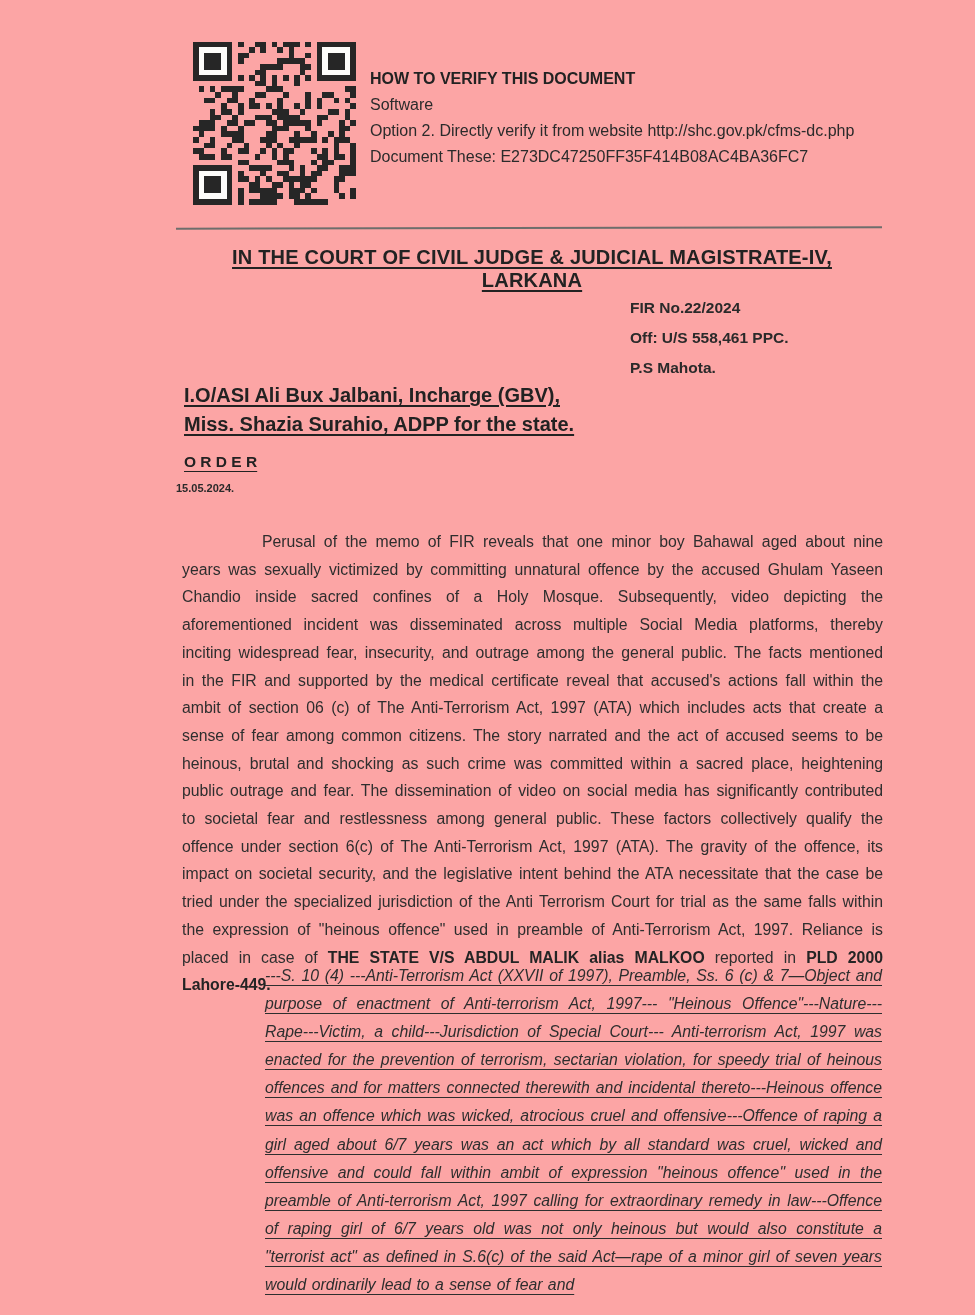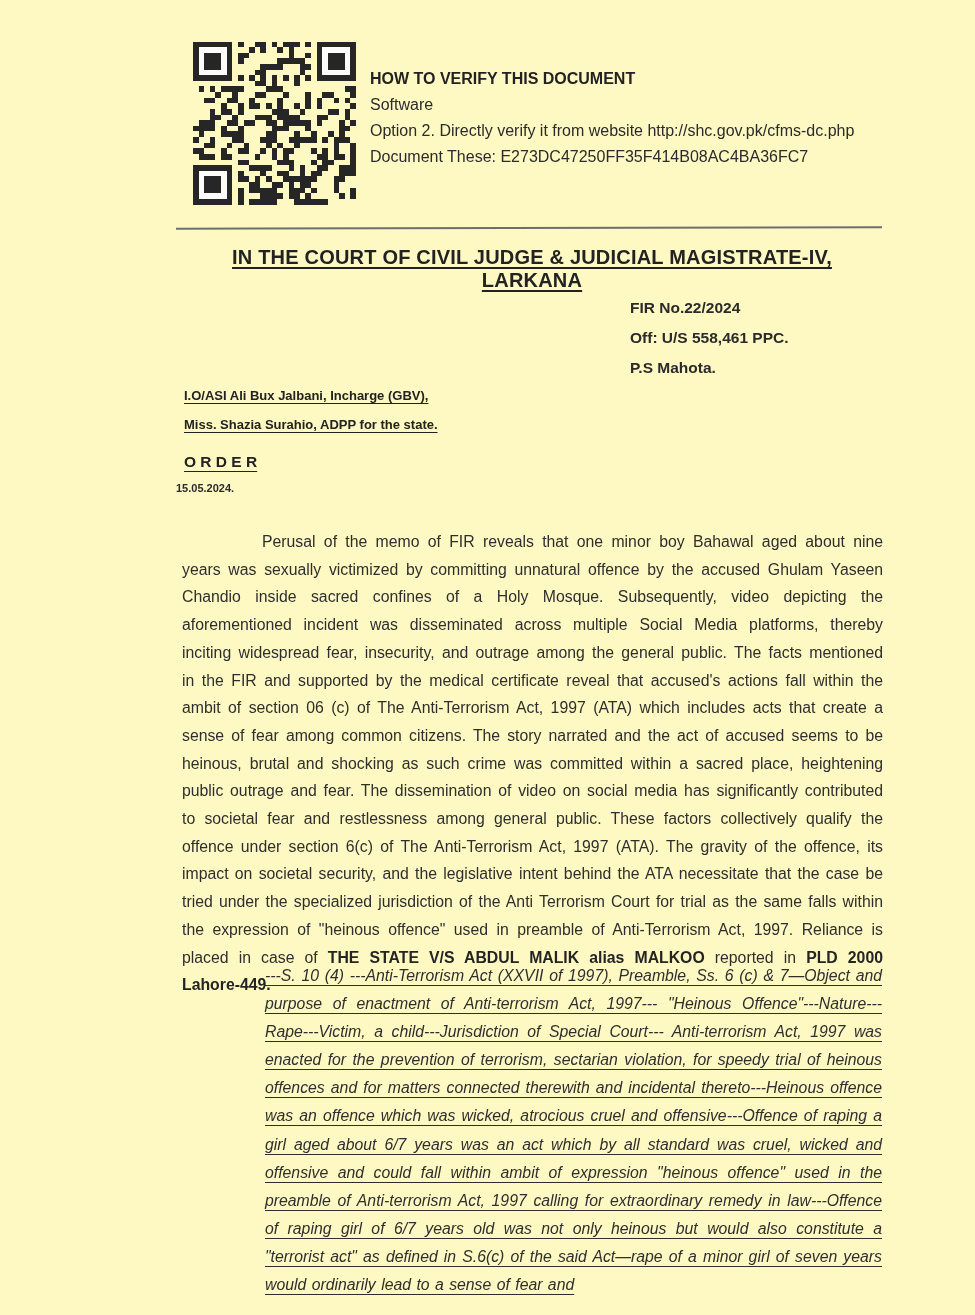--- a/index.html
+++ b/index.html
@@ -5,21 +5,21 @@
   * { margin: 0; padding: 0; box-sizing: border-box; }
   html, body { width: 975px; }
   body {
     font-family: "Liberation Sans", sans-serif;
     background: #e8e8e6;
   }
   .page {
     position: relative;
     width: 975px;
     height: 1315px;
-    background: #fef9c3;
+    background: #fca5a5;
     color: #262626;
     overflow: hidden;
   }
   
   .verify-section {
     position: absolute;
     top: 40px; left: 193px;
     display: flex;
   }
   .qr-box {
@@ -63,21 +63,21 @@
     font-weight: bold;
     font-size: 15.5px;
     line-height: 30px;
     color: #2a2a2a;
   }
   
   .parties {
     position: absolute;
     top: 381px; left: 184px;
     font-weight: bold;
-    font-size: 13px;
+    font-size: 20px;
     line-height: 29px;
     color: #222;
   }
   .parties .party { text-decoration: underline; text-underline-offset: 3px; }
   
   .order-heading {
     position: absolute;
     top: 453px; left: 184px;
     font-weight: bold;
     font-size: 15.5px;

